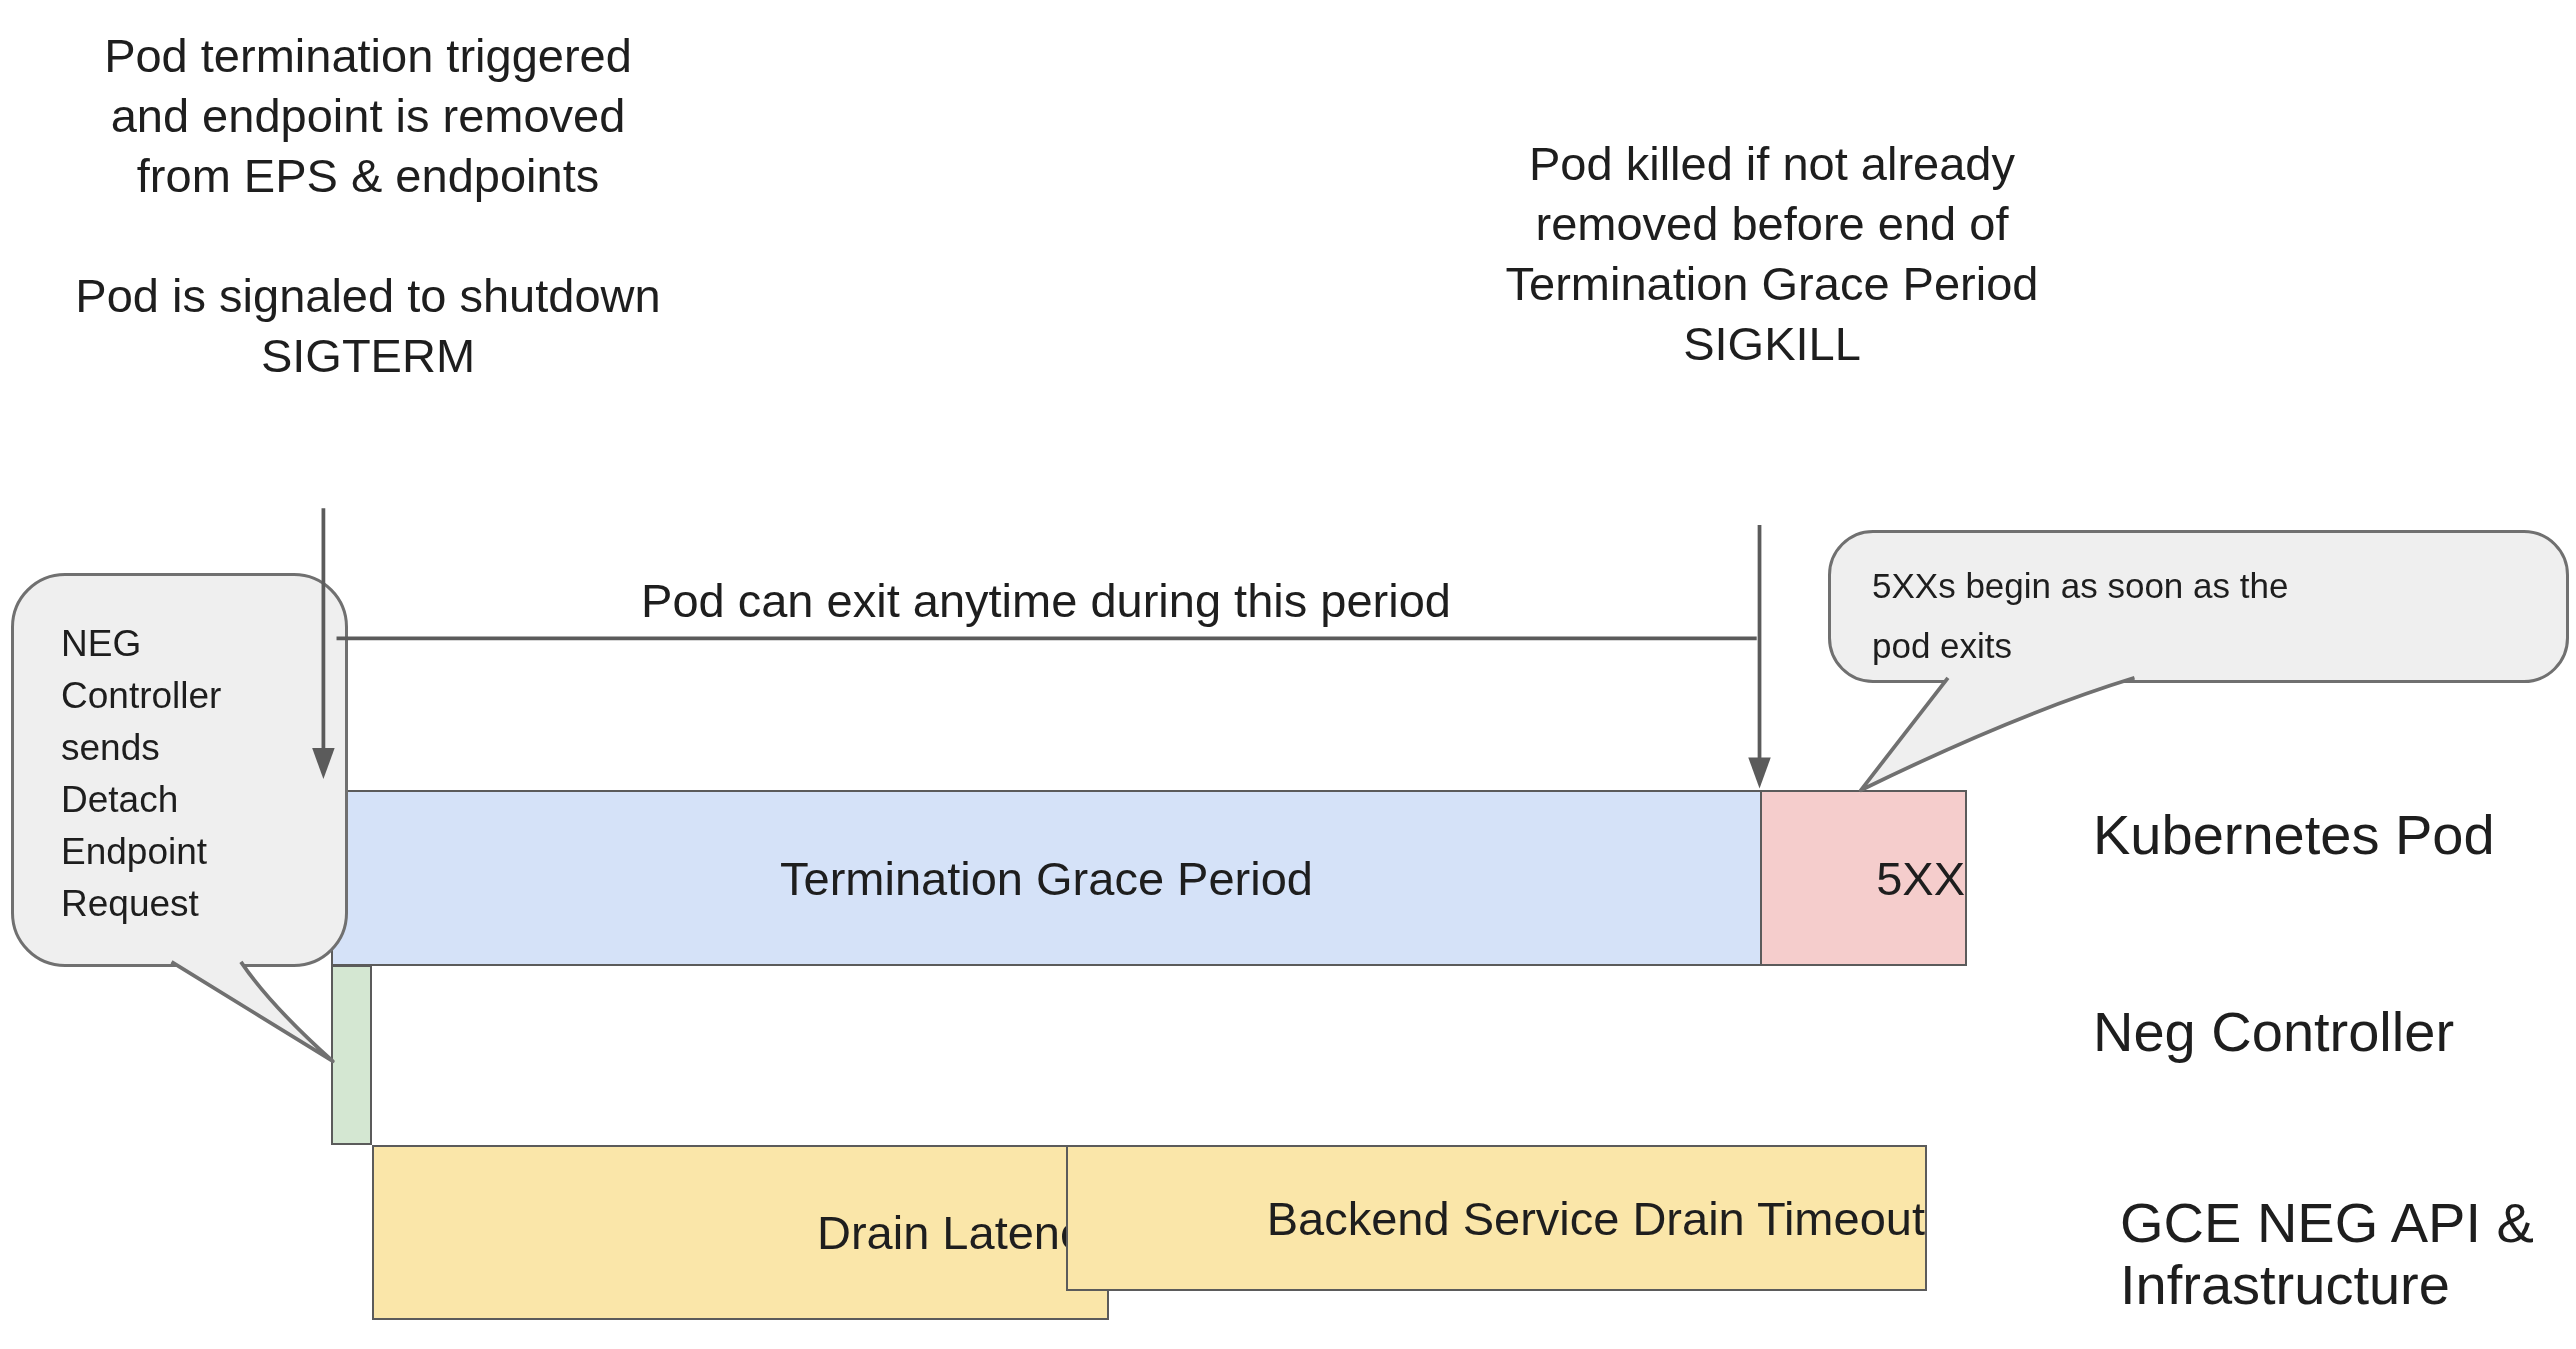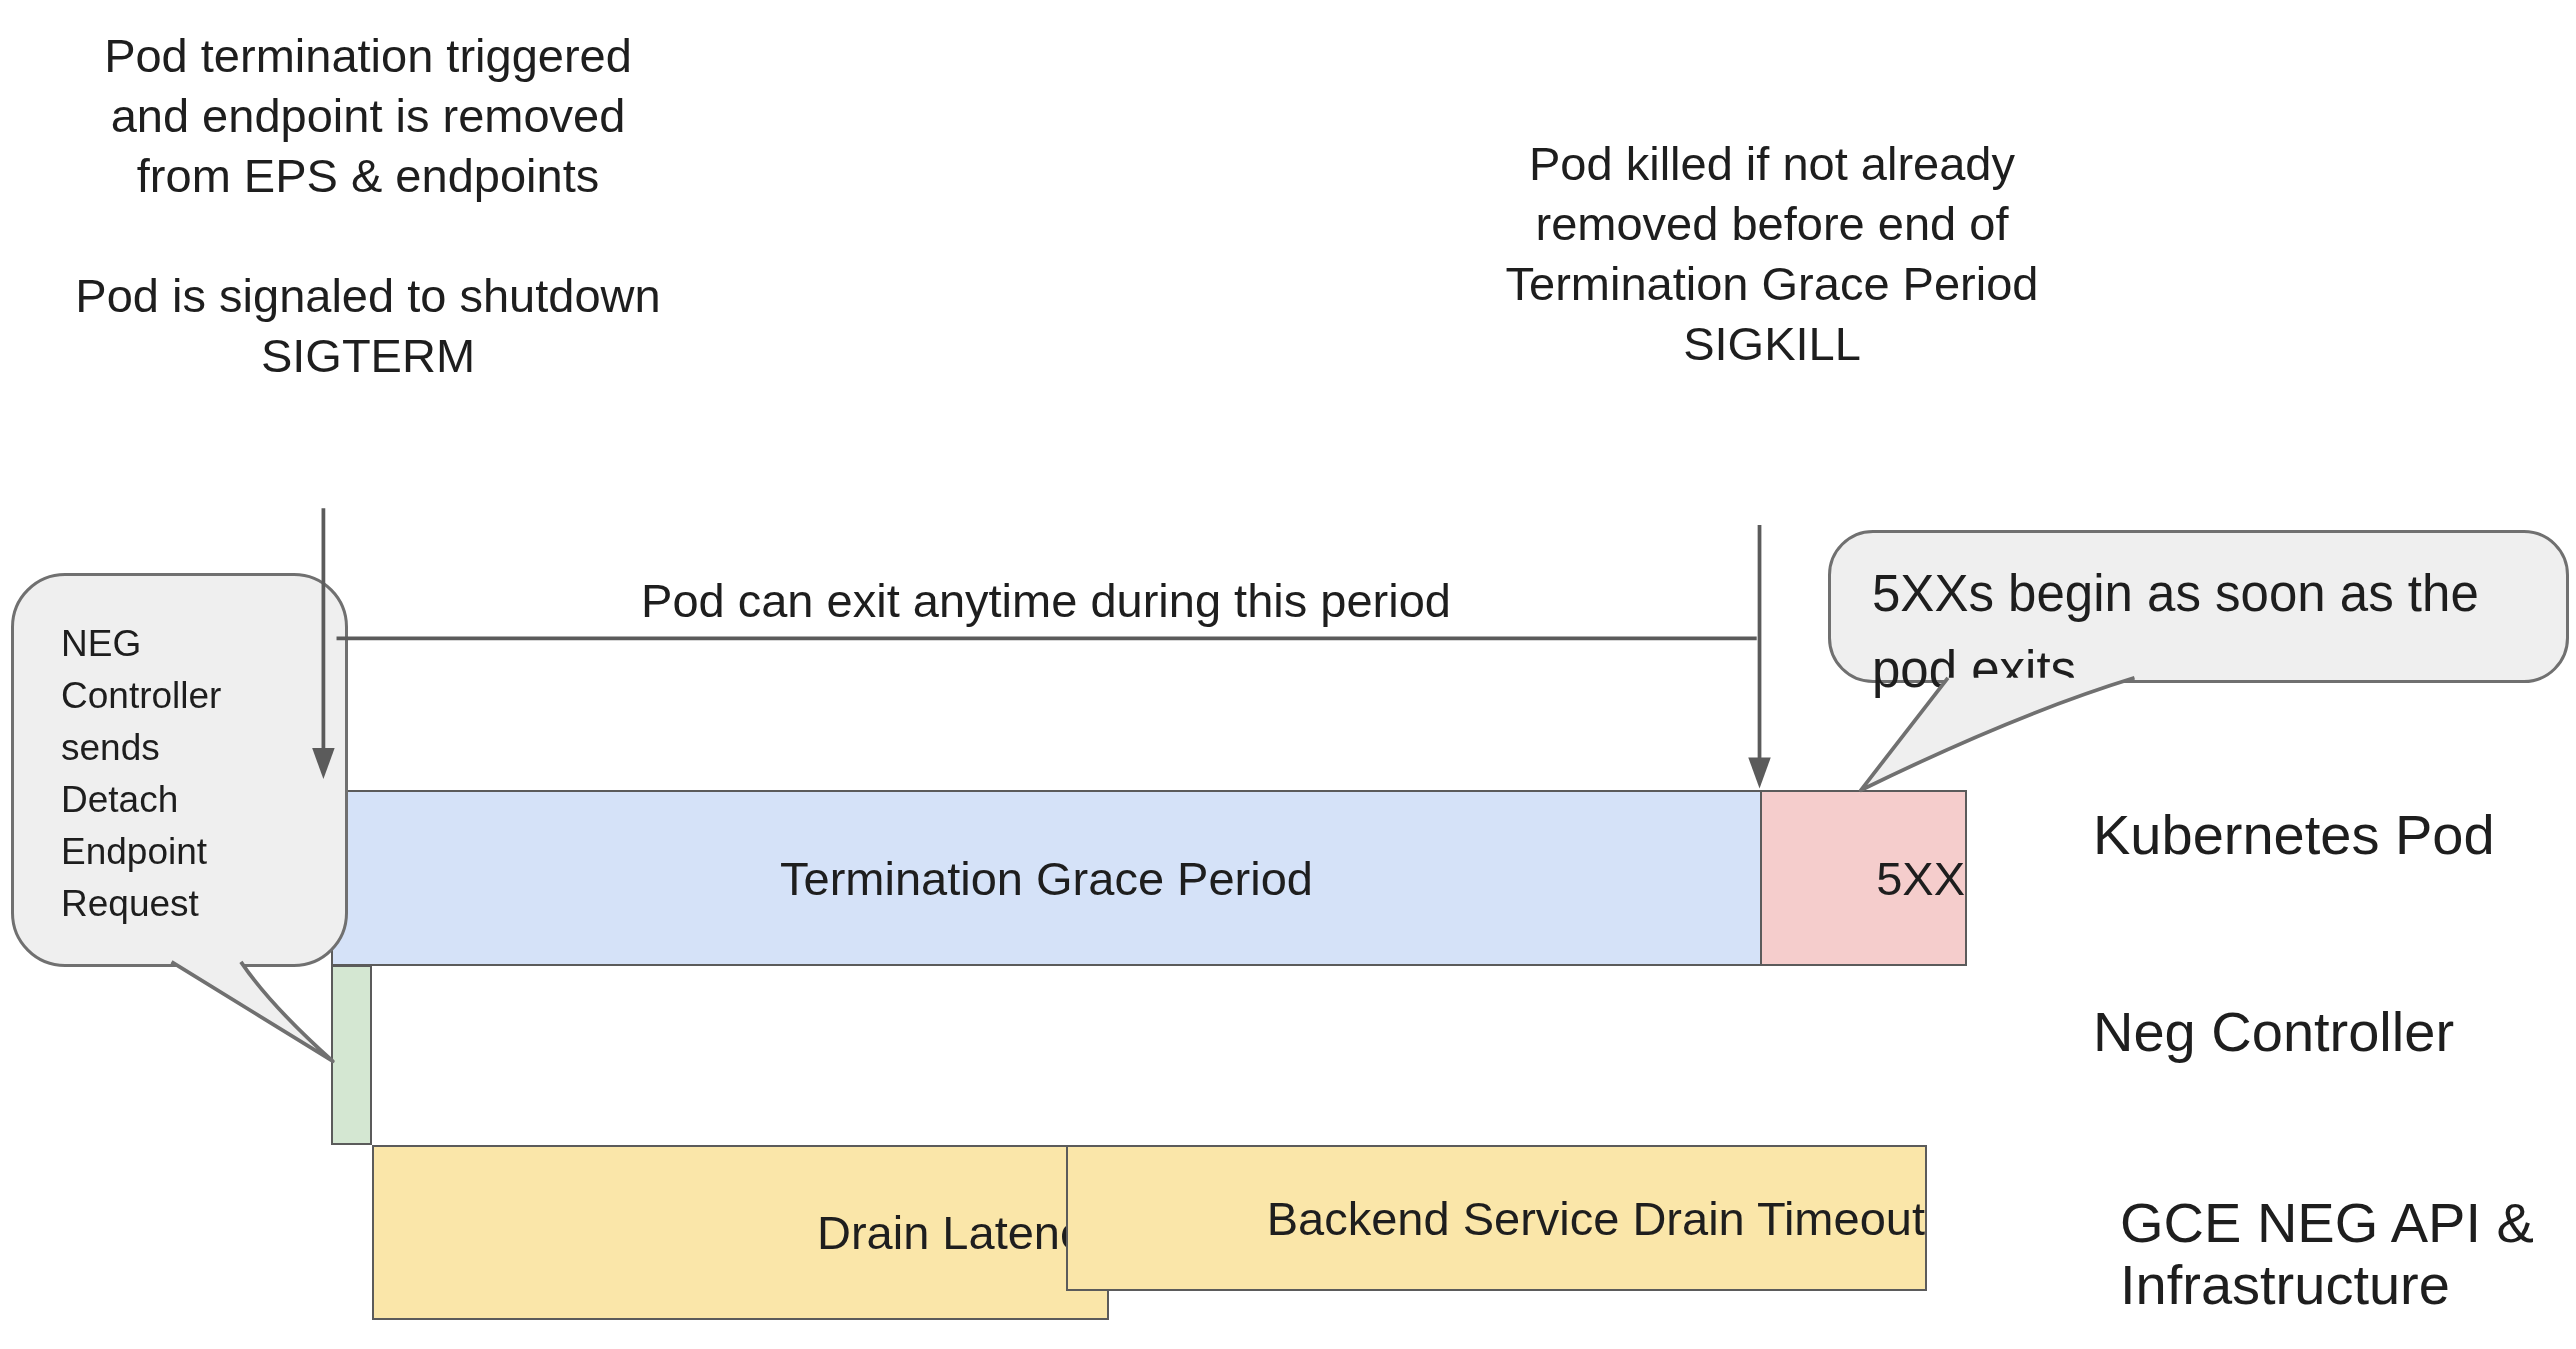--- a/index.html
+++ b/index.html
@@ -20,21 +20,21 @@
   .bar-pink{background:var(--pink,#f5cdcc);}
   .bar-green{background:var(--green,#d4e7d2);}
   .bar-yellow{background:var(--yellow,#fae6a9);justify-content:flex-end;}
   .bubble{
     position:absolute;box-sizing:border-box;background:var(--bubble,#efefef);
     border:3.7px solid var(--bubbleborder,#707070);z-index:4;
   }
   .bubble-left{left:11px;top:573px;width:337px;height:394px;border-radius:54px;}
   .bubble-left .inner{position:absolute;left:47px;top:42px;font-size:37px;line-height:52px;white-space:pre-line;}
   .bubble-right{left:1828px;top:530px;width:741px;height:153px;border-radius:45px;}
-  .bubble-right .inner{position:absolute;left:41px;top:22.5px;font-size:51px;line-height:76px;white-space:pre-line;}
+  .bubble-right .inner{position:absolute;left:41px;top:22.5px;font-size:35px;line-height:60px;white-space:pre-line;}
   svg.overlay{position:absolute;left:0;top:0;z-index:6;pointer-events:none;}
   .z2{z-index:2;} .z3{z-index:3;}
 </style>
 </head>
 <body>
 
 <div class="canvas">
 
   <div class="txt ann center z3" style="left:40px;top:26px;width:656px;">Pod termination triggered
 and endpoint is removed

